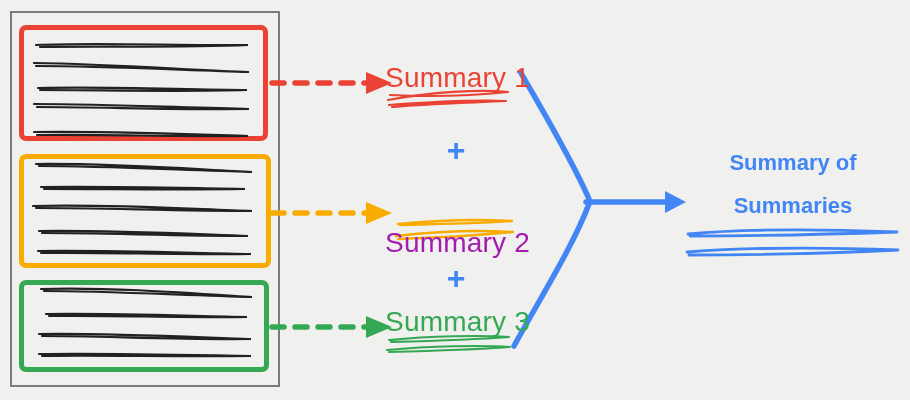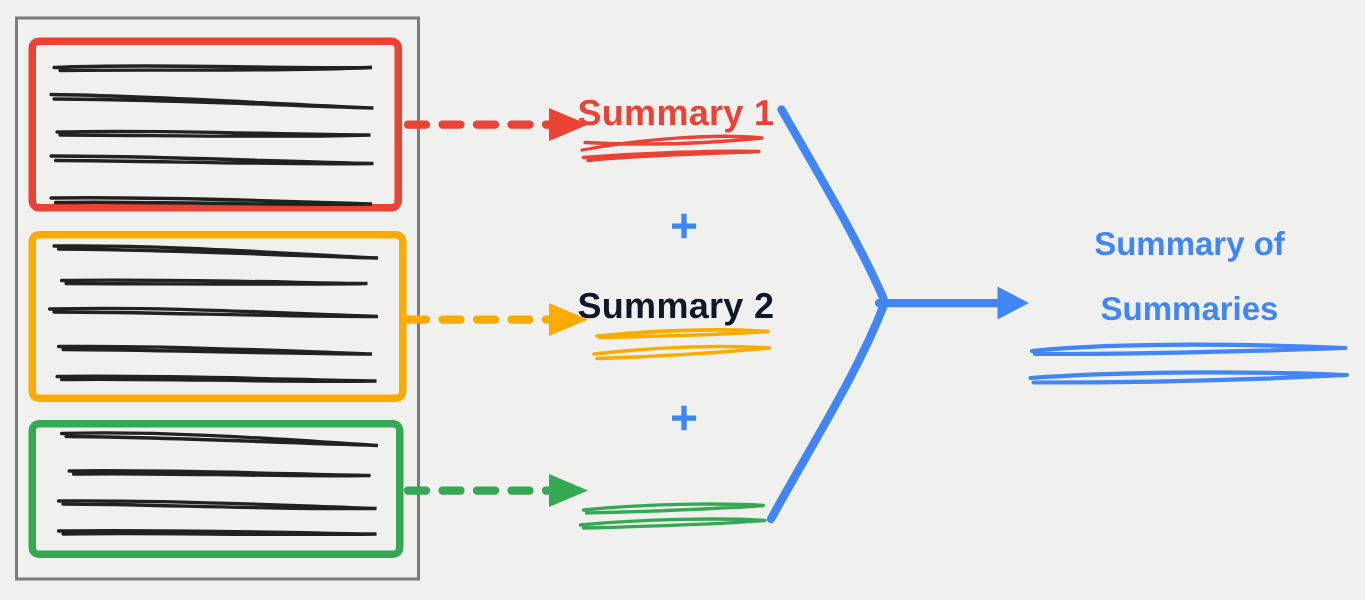--- a/index.html
+++ b/index.html
@@ -10,21 +10,21 @@
   .canvas{position:relative;width:910px;height:400px;}
   .sketch-layer{position:absolute;left:0;top:0;width:910px;height:400px;}
   .box{position:absolute;box-sizing:border-box;background:transparent;}
   .doc-box{left:10px;top:11px;width:270px;height:376px;border:2px solid #7b7b7b;}
   .section-box{border-width:5px;border-style:solid;border-radius:7px;}
   .sec-1{left:19px;top:25px;width:249px;height:116px;}
   .sec-2{left:19px;top:154px;width:252px;height:114px;}
   .sec-3{left:19px;top:280px;width:250px;height:92px;}
   .summary-label{
     position:absolute;left:385px;width:130px;text-align:right;
-    font-size:24px;font-weight:700;letter-spacing:.2px;white-space:nowrap;
+    font-size:28px;font-weight:400;letter-spacing:.2px;white-space:nowrap;
   }
   .lbl-1{top:62px;}
   .lbl-2{top:191px;}
   .lbl-3{top:306px;}
   .plus{
     position:absolute;left:439px;width:34px;text-align:center;
     font-size:32px;font-weight:700;line-height:32px;
   }
   .plus-1{top:134px;}
   .plus-2{top:262px;}
@@ -96,17 +96,18 @@
       <polygon points="665,191 665,213 686,202" stroke="none"></polygon>
       <g fill="none" stroke-width="2.8">
         <path d="M688 234 C740 229 820 229 897 232 C840 234 760 236 690 236"></path>
         <path d="M687 252 C740 248 820 247 898 250 C840 253 760 255 689 255"></path>
       </g>
     </g>
   </svg>
 
   <div class="summary-label lbl-1" style="color: rgb(234, 67, 53);">Summary 1</div>
   <div class="plus plus-1" style="color: rgb(66, 133, 244);">+</div>
-  <div class="summary-label lbl-2" style="color: #0f172a;">Summary 2</div>
+  <div class="summary-label lbl-2" style="color: #a21caf; margin-top: 36px;">Summary 2</div>
   <div class="plus plus-2" style="color: rgb(66, 133, 244);">+</div>
+  <div class="summary-label lbl-3" style="color: rgb(52, 168, 83);">Summary 3</div>
   <div class="final-label" style="color: rgb(66, 133, 244);">Summary of Summaries</div>
 
 </div>
 
 </body></html>

